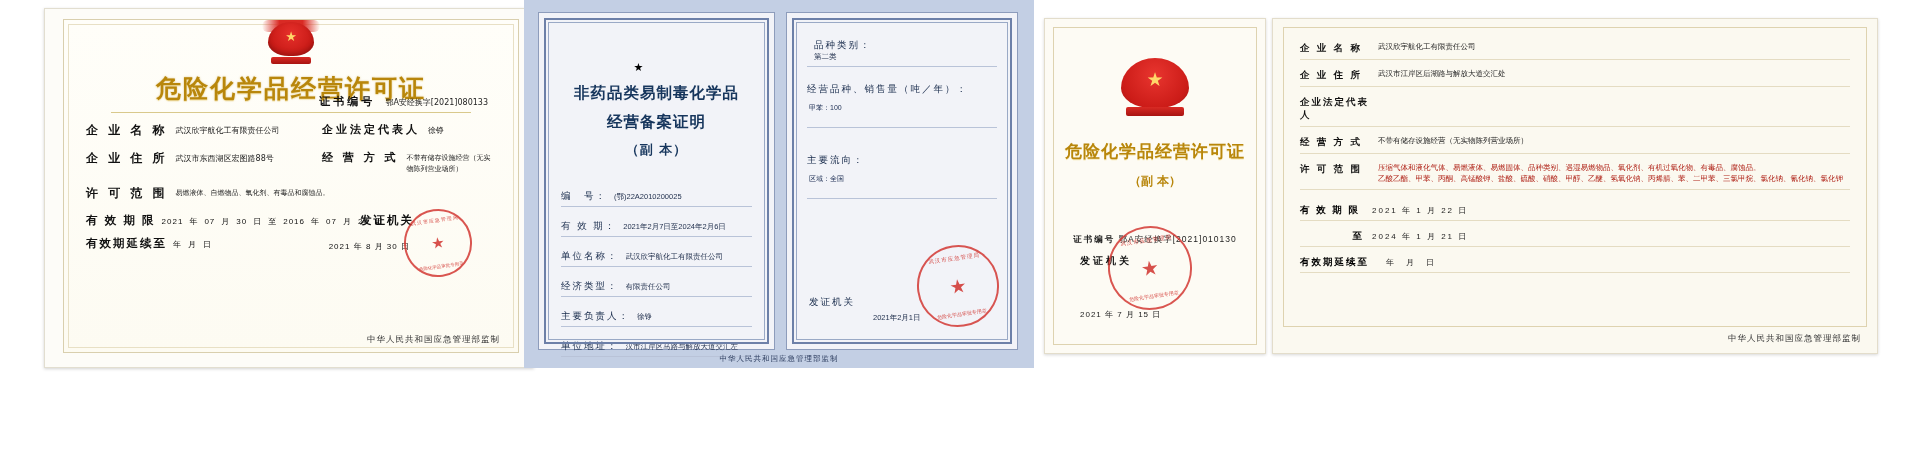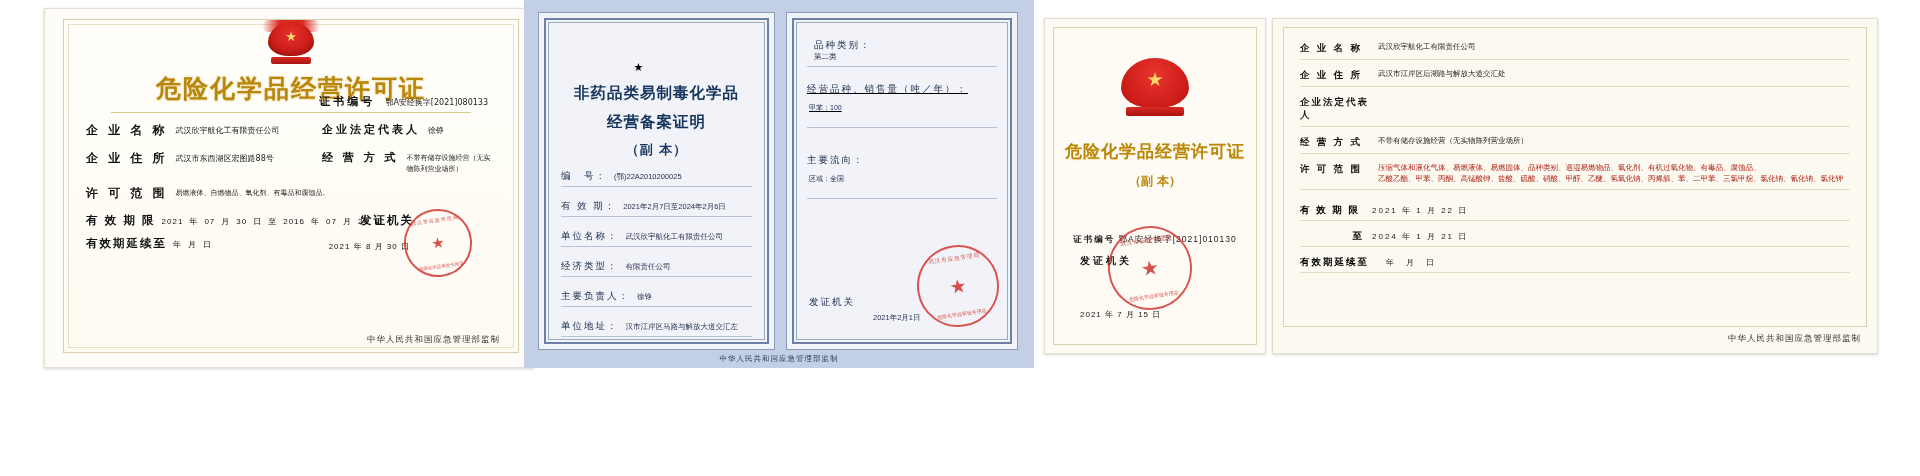--- a/index.html
+++ b/index.html
@@ -274,21 +274,21 @@
   .c2-sub {
     text-align: center;
     font-family: "DejaVu Serif", serif;
     font-weight: bold;
     font-size: 13px;
     color: #17365d;
     margin-top: 6px;
     letter-spacing: 1px;
   }
   .c2-fields {
-    margin: 11px 22px 0 22px;
+    margin: 31px 22px 0 22px;
     font-size: 9px;
     color: #1b2a47;
   }
   .c2-row {
     display: flex;
     align-items: baseline;
     border-bottom: 1px solid #b9c3d8;
     padding-bottom: 3px;
     margin-bottom: 13px;
   }
@@ -676,21 +676,21 @@
     <div class="cert2-page cert2-right">
       <div class="c2r-rows">
 
         <div class="c2r-block">
           <div class="c2r-line">
             <span class="c2-lbl">品种类别：</span>
             <span class="c2-val">第二类</span>
           </div>
         </div>
 
-        <div class="c2r-block" style="padding-bottom:14px;text-decoration:underline;">
+        <div class="c2r-block" style="padding-bottom:14px;">
           <div class="c2r-line">
             <span class="c2-lbl">经营品种、销售量（吨／年）：</span>
           </div>
           <div class="c2r-sub">甲苯：100</div>
         </div>
 
         <div class="c2r-block" style="padding-bottom:14px; margin-top:26px;">
           <div class="c2r-line">
             <span class="c2-lbl">主要流向：</span>
           </div>

